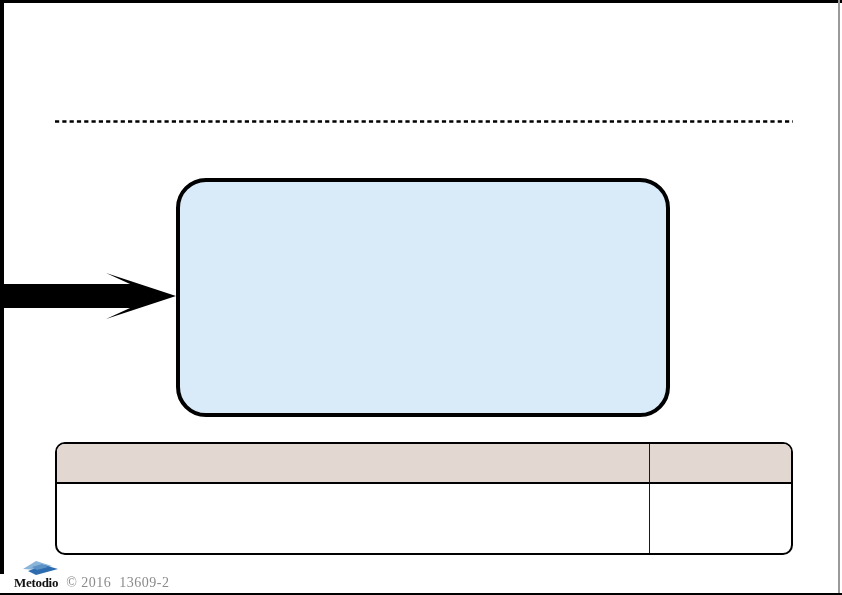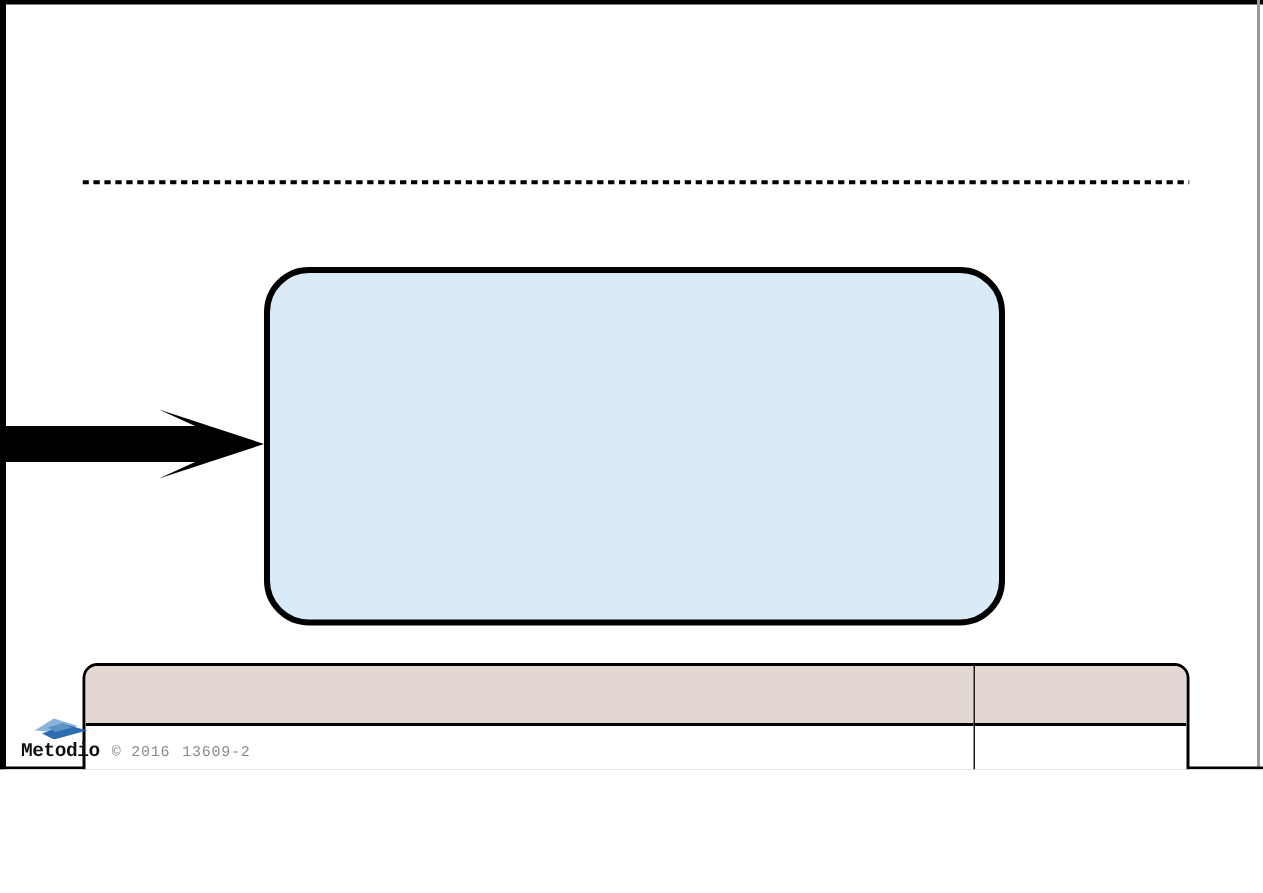--- a/index.html
+++ b/index.html
@@ -1,20 +1,20 @@
 <!DOCTYPE html>
 <html><head>
 <meta charset="utf-8">
 <style>
   html,body { margin:0; padding:0; background:#ffffff; }
   .page {
     position:relative;
-    width:842px; height:513px;
+    width:842px; height:595px;
     background:#ffffff;
-    font-family:Liberation Mono, monospace;
+    font-family:Liberation Serif, serif;
     overflow:hidden;
   }
   
   .b-left   { position:absolute; left:0;  top:0; width:4px;  height:574px; background:#000; }
   .b-top    { position:absolute; left:0;  top:0; width:842px; height:3px;  background:#000; }
   .b-right  { position:absolute; right:2px; top:0; width:2px; height:595px; background:#9a9a9a; }
   .b-bottom { position:absolute; left:0; bottom:0; width:842px; height:2px; background:#000; }
 
   .dashed-line { position:absolute; left:55px; top:119px; }
 
@@ -48,21 +48,21 @@
   .footer-logo {
     position:absolute; left:14px; bottom:5px;
     display:flex; flex-direction:column; line-height:1;
   }
   .logo-mark { margin-left:8px; margin-bottom:1px; }
   .logo-line { display:flex; align-items:baseline; gap:8px; }
   .brand {
     font-weight:bold; font-size:13px; color:#111;
     letter-spacing:-0.3px;
   }
-  .meta { font-size:10px; color:#8a8a8a; letter-spacing:0.5px; }
+  .meta { font-size:14px; color:#8a8a8a; letter-spacing:0.5px; }
 </style>
 </head>
 <body>
 
 <div class="page">
 
   <div class="b-left"></div>
   <div class="b-top"></div>
   <div class="b-right"></div>
   <div class="b-bottom"></div>

